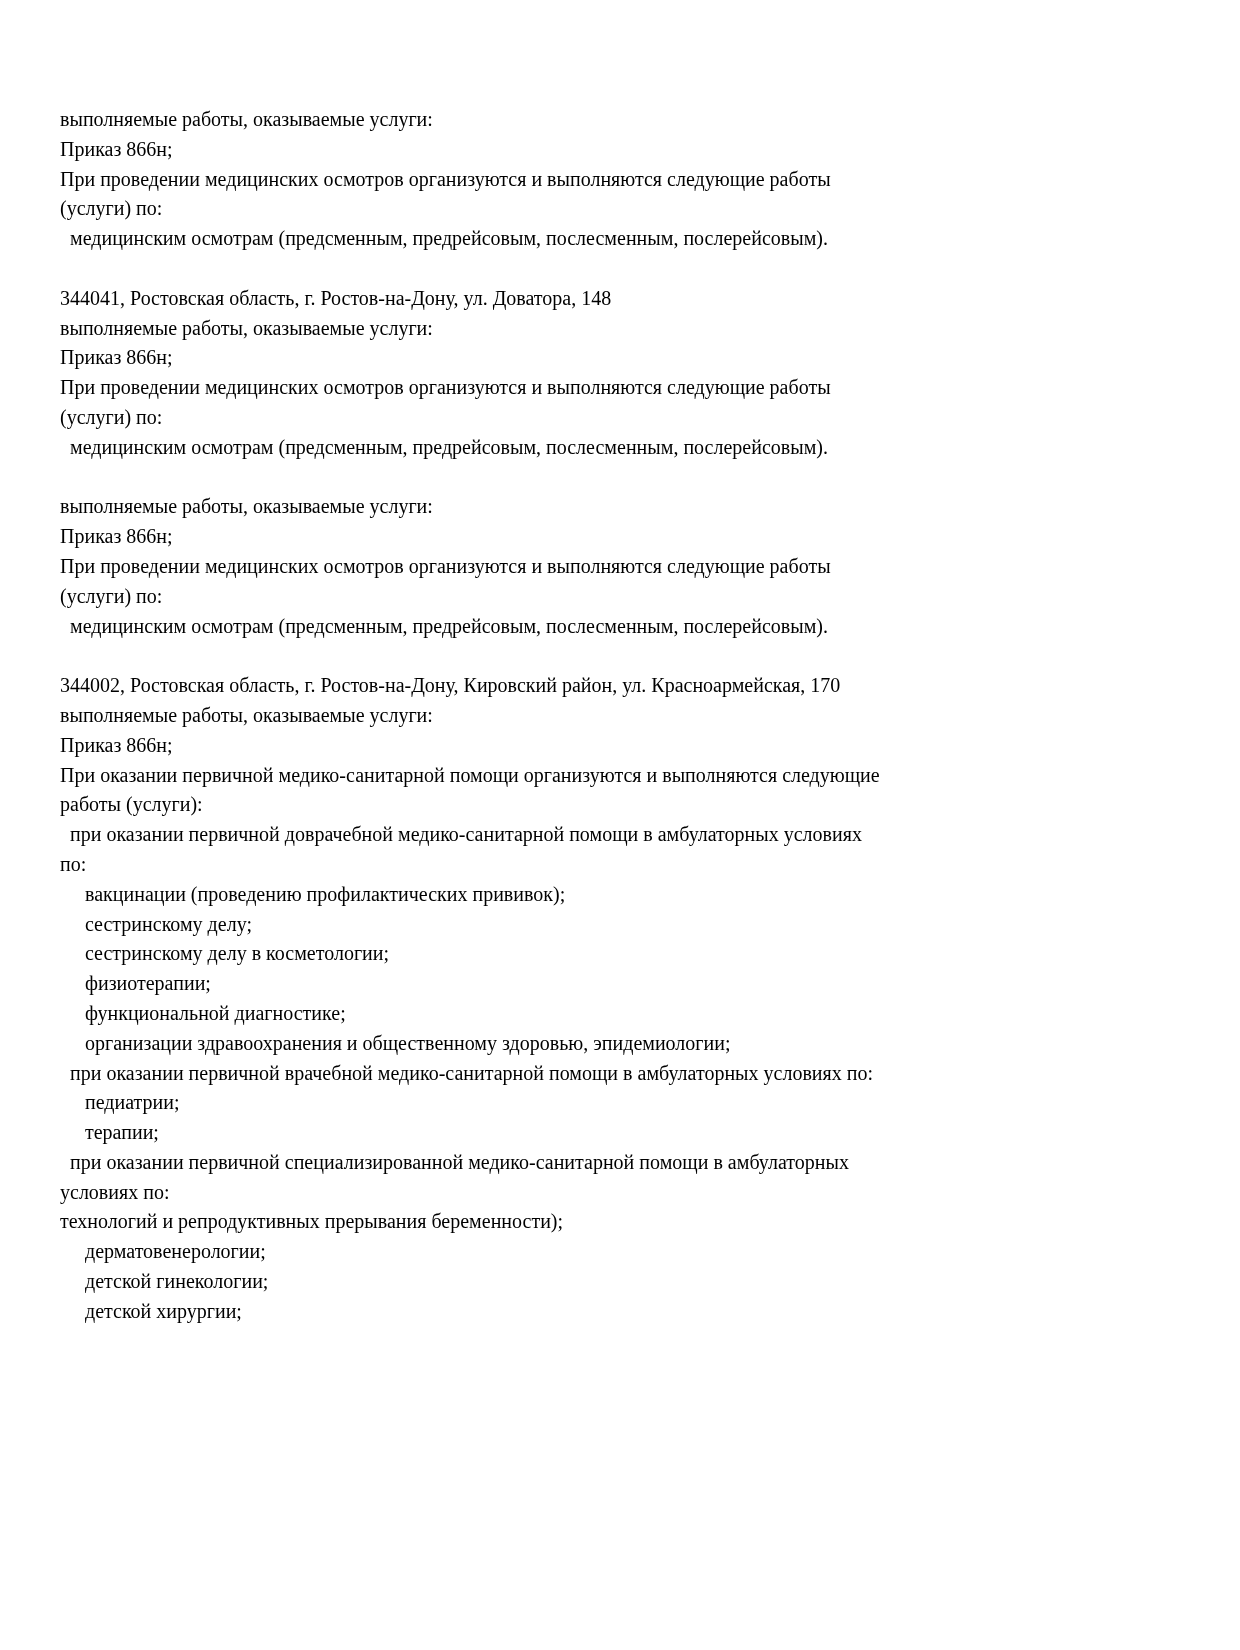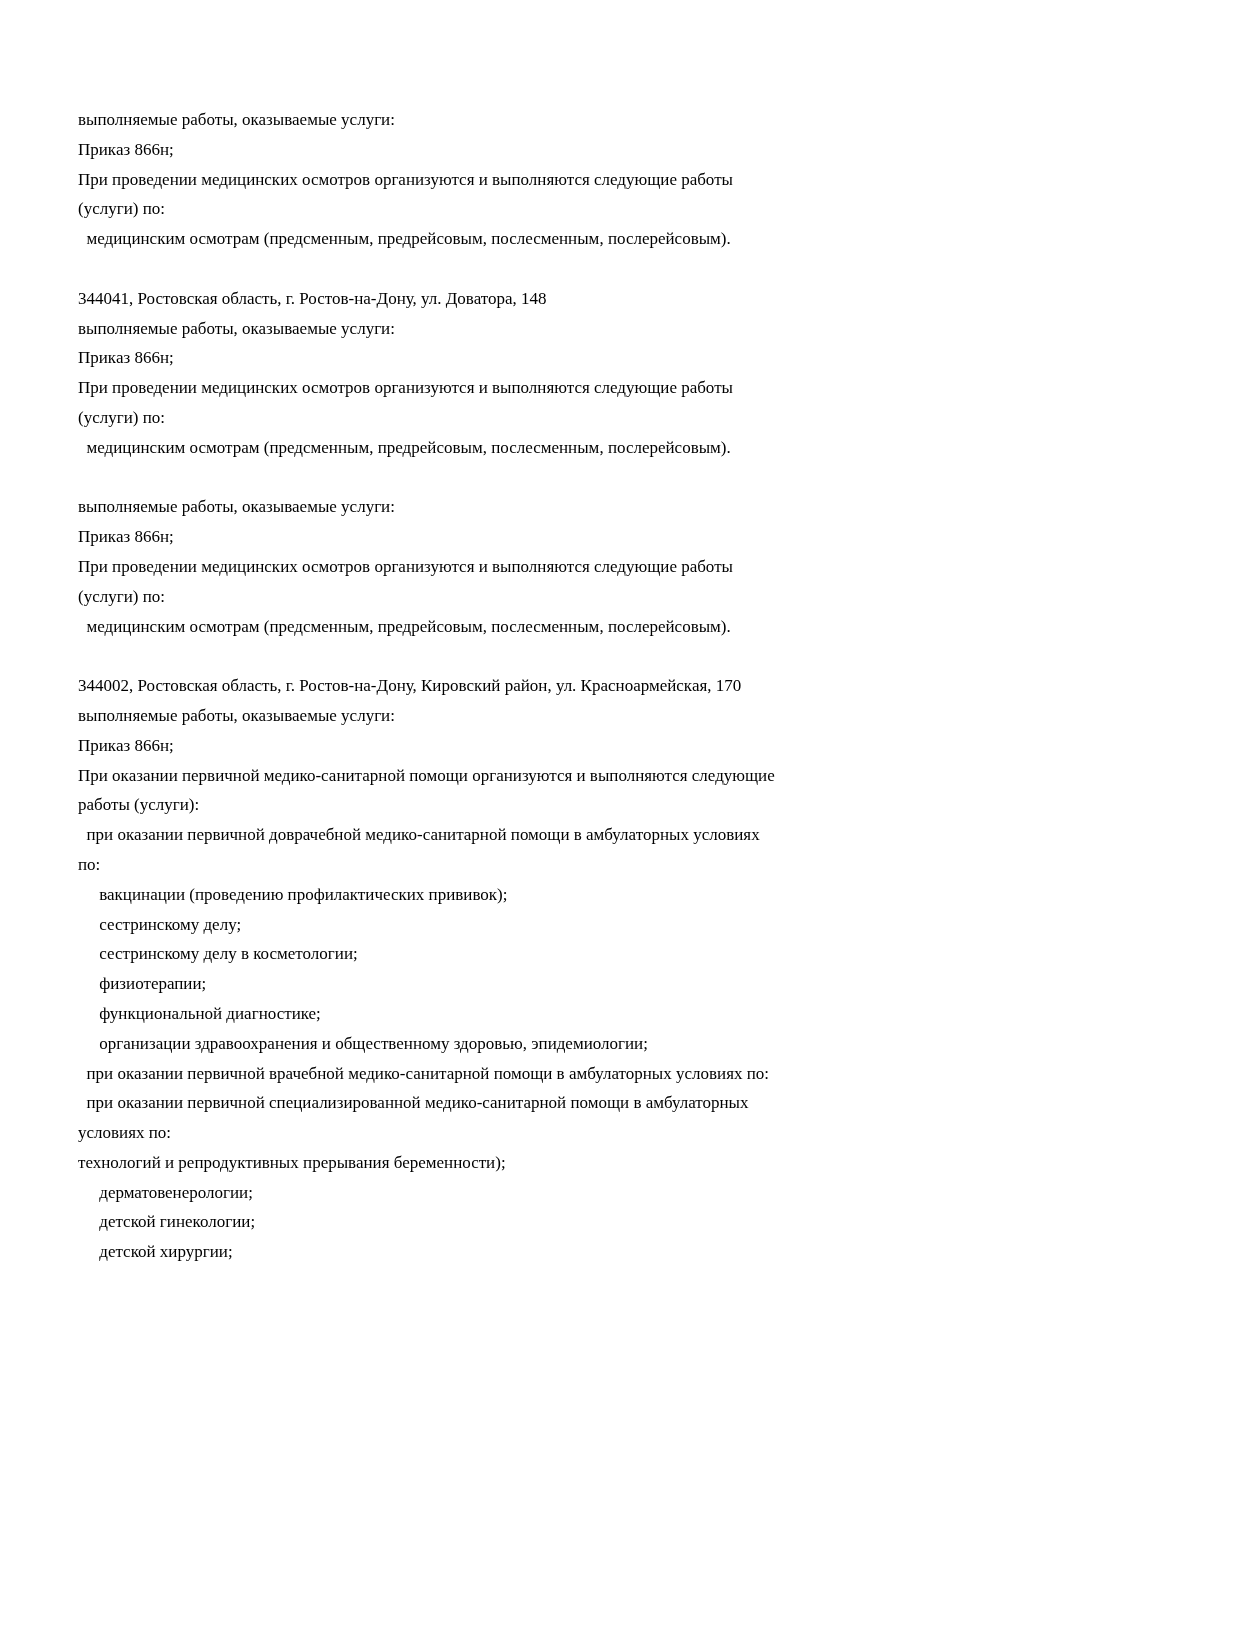--- a/index.html
+++ b/index.html
@@ -9,23 +9,23 @@
   }
   body {
     width: 1240px;
     height: 1650px;
     overflow: hidden;
   }
   .page {
     box-sizing: border-box;
     width: 1240px;
     height: 1564px;
-    padding: 105px 40px 0 78px;
+    padding: 105px 40px 0 60px;
     font-family: "Liberation Serif", "DejaVu Serif", serif;
-    font-size: 17px;
+    font-size: 20px;
     line-height: 29.8px;
     color: #000000;
     background: #ffffff;
   }
   .block {
     margin: 0 0 29.8px 0;
   }
   .line {
     white-space: pre;
     min-height: 29.8px;
@@ -65,20 +65,22 @@
       <div class="line">работы (услуги):</div>
       <div class="line">  при оказании первичной доврачебной медико-санитарной помощи в амбулаторных условиях</div>
       <div class="line">по:</div>
       <div class="line">     вакцинации (проведению профилактических прививок);</div>
       <div class="line">     сестринскому делу;</div>
       <div class="line">     сестринскому делу в косметологии;</div>
       <div class="line">     физиотерапии;</div>
       <div class="line">     функциональной диагностике;</div>
       <div class="line">     организации здравоохранения и общественному здоровью, эпидемиологии;</div>
       <div class="line">  при оказании первичной врачебной медико-санитарной помощи в амбулаторных условиях по:</div>
+      <div class="line">     педиатрии;</div>
+      <div class="line">     терапии;</div>
       <div class="line">  при оказании первичной специализированной медико-санитарной помощи в амбулаторных</div>
       <div class="line">условиях по:</div>
       <div class="line">технологий и репродуктивных прерывания беременности);</div>
       <div class="line">     дерматовенерологии;</div>
       <div class="line">     детской гинекологии;</div>
       <div class="line">     детской хирургии;</div>
     </div>
   </main>
 
 </body></html>

